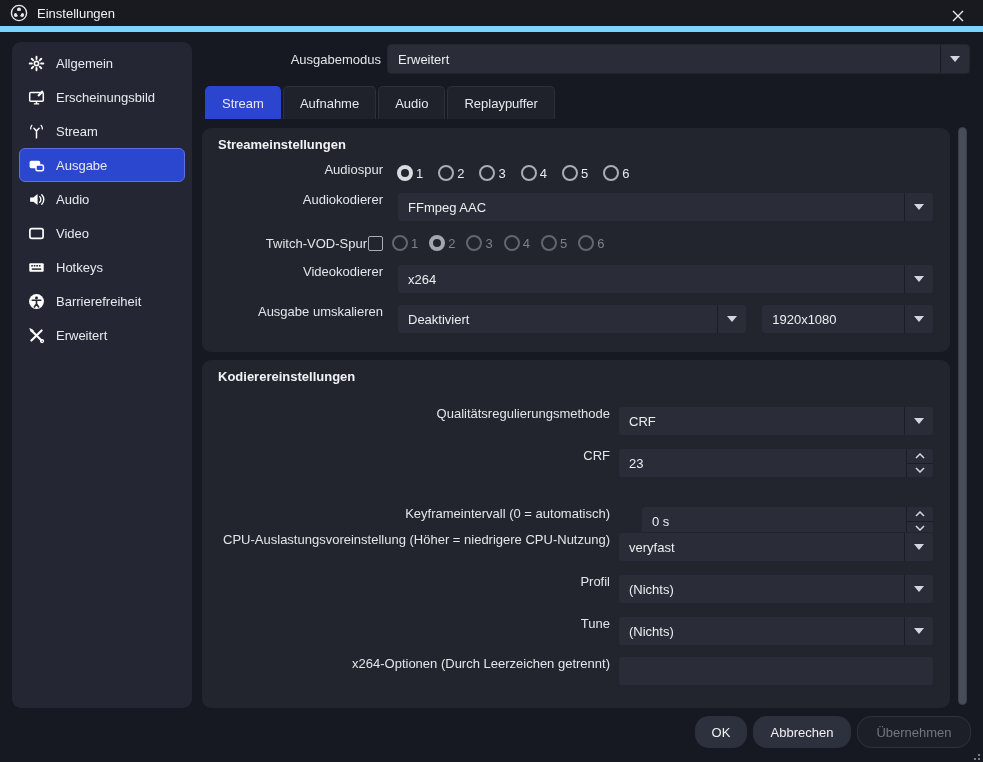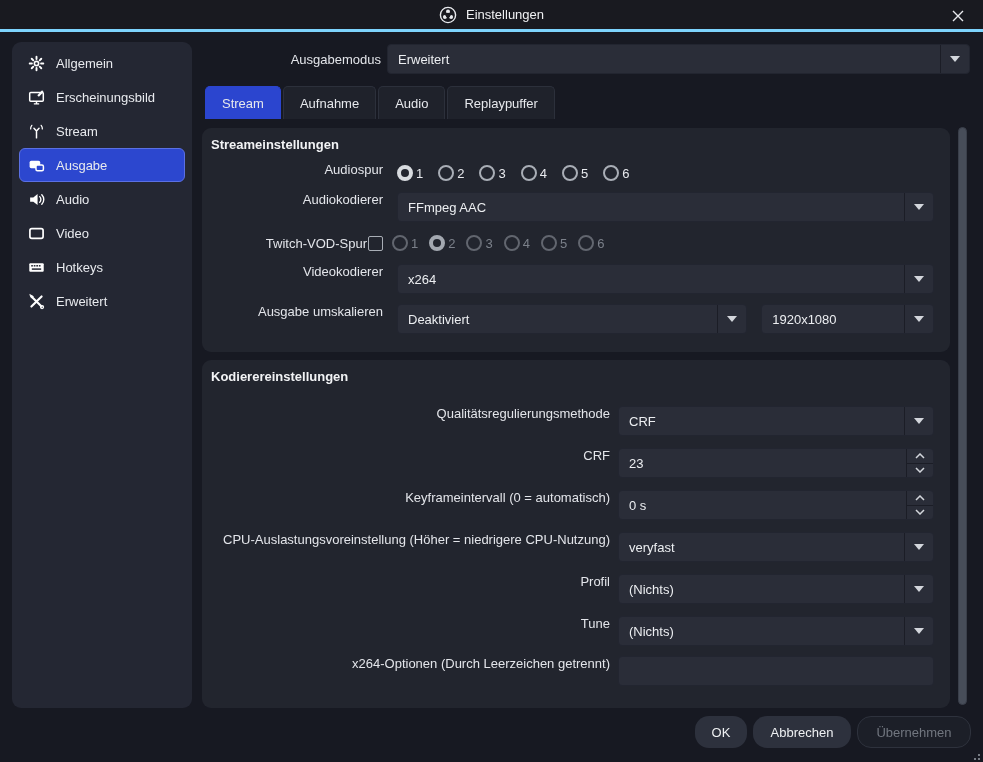--- a/index.html
+++ b/index.html
@@ -8,22 +8,21 @@
     font-family: "Liberation Sans", "DejaVu Sans", sans-serif;
     font-size: 13px;
     color: #e8eaee;
     background: #171922;
     position: relative;
     overflow: hidden;
   }
   .titlebar {
     position:absolute; left:0; top:0; width:983px; height:32px;
     background:#191a20; display:flex; align-items:center; padding:0 10px;
-    border-bottom:3px solid #7dd3fc;
-    justify-content:center;
+    border-bottom:6px solid #7dd3fc;
   }
   .titlebar .logo { width:18px; height:18px; margin-right:9px; flex:0 0 auto; }
   .titlebar .title { font-size:13px; color:#f0f1f3; }
   .close-btn {
     position:absolute; right:10px; top:5px; width:30px; height:22px;
     display:flex; align-items:center; justify-content:center; cursor:pointer;
   }
   
   .sidebar {
     position:absolute; left:12px; top:42px; width:180px; height:666px;
@@ -67,21 +66,21 @@
   .tab {
     height:33px; padding:0 16px; display:flex; align-items:center;
     background:#1f222b; border:1px solid #2c303b; border-bottom:none;
     border-radius:5px 5px 0 0; color:#e6e8ec; cursor:pointer;
   }
   .tab.active { background:#2b45cf; border-color:#2b45cf; }
   
   .group { position:absolute; left:202px; background:#22252e; border-radius:9px; }
   .group1 { top:128px; width:748px; height:224px; }
   .group2 { top:360px; width:748px; height:348px; }
-  .group-title { position:absolute; left:9px; top:9px; font-weight:bold; color:#f2f3f5; }
+  .group-title { position:absolute; left:16px; top:9px; font-weight:bold; color:#f2f3f5; }
   .row { position:absolute; display:flex; }
   .row .rlabel { text-align:right; color:#e3e5ea; flex:0 0 auto; }
   .g1label { width:165px; margin-right:14px; }
   .g2label { width:392px; margin-right:8px; }
   
   .radio-group { display:flex; align-items:center; gap:15px; }
   .radio-item { display:flex; align-items:center; gap:3px; cursor:pointer; }
   .radio {
     width:16px; height:16px; border-radius:50%;
     border:2px solid #a9aeb6; background:transparent; flex:0 0 auto;
@@ -204,20 +203,30 @@
           <rect x="7.8" y="5.7" width="1.6" height="1.4"></rect>
             <rect x="10.2" y="5.7" width="1.6" height="1.4"></rect>
           <rect x="3.6" y="8.8" width="8.8" height="1.4"></rect>
         </g>
       </svg>
     </span>
     <span>Hotkeys</span>
   </div>
   <div class="side-item">
     <span class="sicon">
+      <svg viewBox="0 0 16 16" width="17" height="17">
+        <circle cx="8" cy="8" r="7" fill="#fff"></circle>
+        <circle cx="8" cy="4.6" r="1.4" fill="#242733"></circle>
+        <path d="M4 6.8h8M8 6.8v3.4M8 10.2l-2 3M8 10.2l2 3" stroke="#242733" stroke-width="1.5" fill="none" stroke-linecap="round"></path>
+      </svg>
+    </span>
+    <span>Barrierefreiheit</span>
+  </div>
+  <div class="side-item">
+    <span class="sicon">
       <svg viewBox="0 0 16 16" width="17" height="17" stroke="#fff" fill="none" stroke-linecap="round">
         <path d="M3.2 12.8L12.8 3.2M3.2 3.2l9.6 9.6" stroke-width="2"></path>
         <path d="M1.8 1.8l1.6 3 1.6-1.6-3-1.6z" fill="#fff" stroke-width="0.8"></path>
         <circle cx="13.2" cy="13.2" r="1.4" stroke-width="1.2"></circle>
       </svg>
     </span>
     <span>Erweitert</span>
   </div>
 </div>
 
@@ -372,21 +381,21 @@
         </span>
         <span class="spin-btn">
           <svg viewBox="0 0 10 6" width="10" height="6">
               <path d="M1 1l4 4 4-4" fill="none" stroke="#d3d6dc" stroke-width="1.5"></path>
             </svg>
         </span>
       </span>
     </div>
   </div>
 
-  <div class="row" style="left:16px; top:130px; height:30px; width:716px;">
+  <div class="row" style="left:16px; top:146px; height:30px; width:716px;gap:23px;">
     <span class="rlabel g2label">Keyframeintervall (0 = automatisch)</span>
     <div class="field" style="width:317px; cursor:text;">
       <span>0 s</span>
       <span class="spin-zone">
         <span class="spin-btn up">
           <svg viewBox="0 0 10 6" width="10" height="6">
               <path d="M1 5l4-4 4 4" fill="none" stroke="#d3d6dc" stroke-width="1.5"></path>
             </svg>
         </span>
         <span class="spin-btn">

